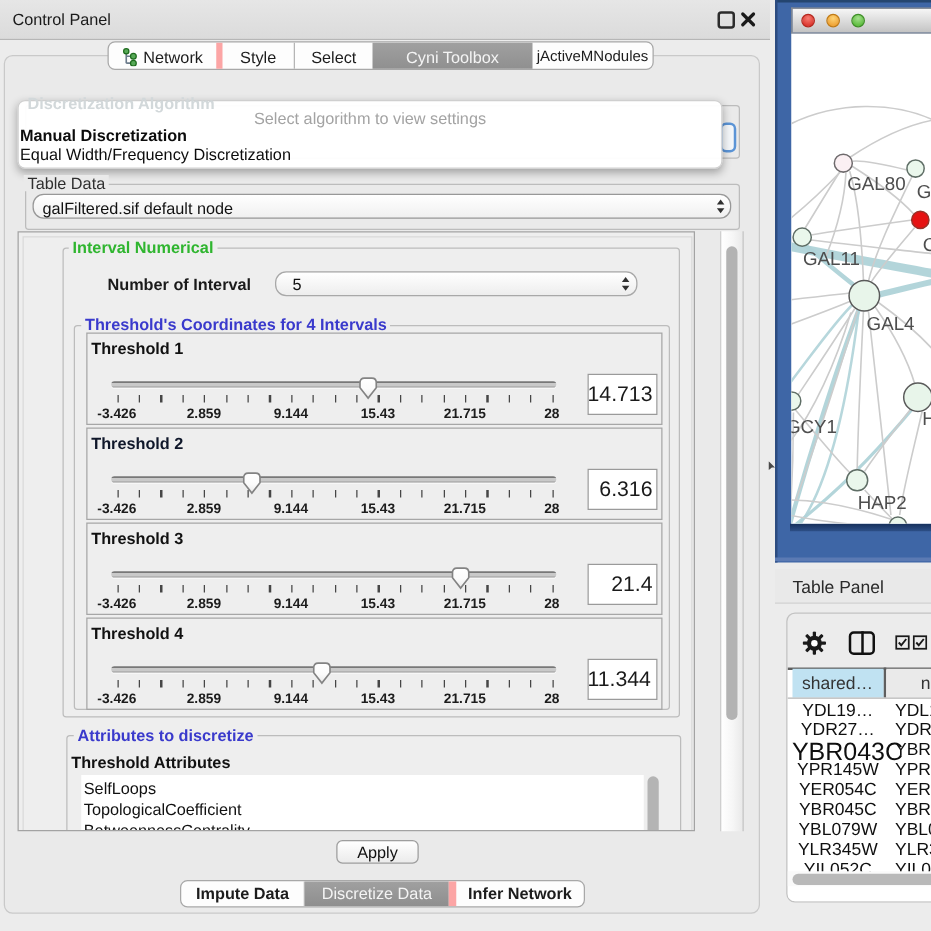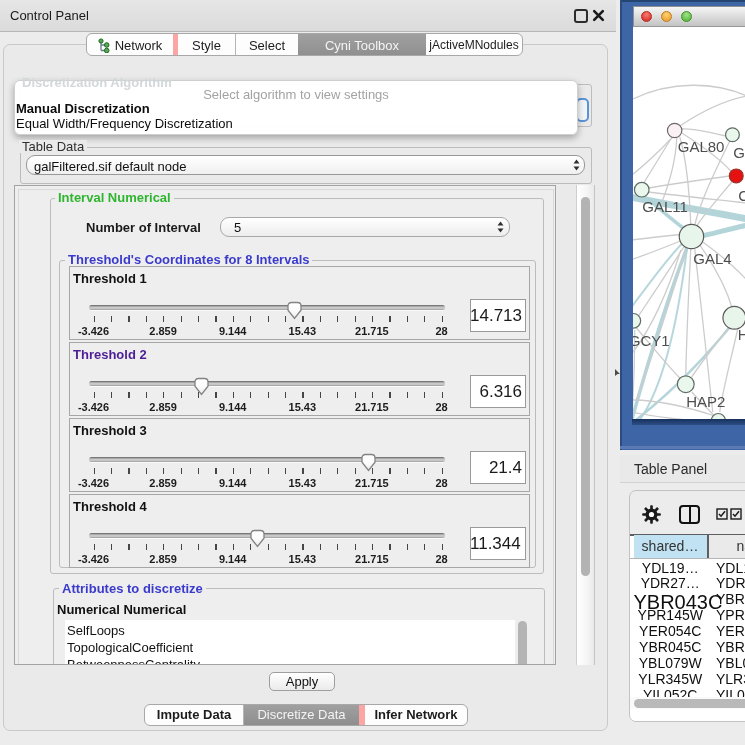--- a/index.html
+++ b/index.html
@@ -50,21 +50,21 @@
 <div style="position:absolute;left:35.5px;top:12.0px;width:492px;height:374px;border:1px solid #bcbcbc;border-radius:3px;"></div>
 <div style="position:absolute;left:40.5px;top:5.0px;font-size:13px;font-weight:bold;color:#2fb52f;background:#eeeeee;padding:0 3px;line-height:13px;">Interval Numerical</div>
 <div style="position:absolute;left:71.5px;top:34.0px;font-size:13px;font-weight:bold;color:#1a1a1a;">Number of Interval</div>
 <div style="position:absolute;left:205.5px;top:30.5px;width:290px;height:20px;background:linear-gradient(#ffffff,#ededed);border:1px solid #a8a8a8;border-radius:9px;box-sizing:border-box;"></div>
 <div style="position:absolute;left:219.5px;top:34.0px;font-size:13px;color:#111;">5</div>
 <svg style="position:absolute;left:482.5px;top:34.5px;" width="7" height="12">
       <path d="M3.5 0.5 L6.5 4.5 L0.5 4.5 Z" fill="#2f2f2f"></path>
       <path d="M3.5 11.5 L6.5 7.5 L0.5 7.5 Z" fill="#2f2f2f"></path>
     </svg>
 <div style="position:absolute;left:44.5px;top:74.0px;width:475px;height:306px;border:1px solid #bcbcbc;border-radius:3px;"></div>
-<div style="position:absolute;left:50.5px;top:67.0px;font-size:13px;font-weight:bold;color:#3a3acc;background:#eeeeee;padding:0 3px;line-height:13px;">Threshold's Coordinates for 8 Intervals</div>
+<div style="position:absolute;left:50.5px;top:67.0px;font-size:13px;font-weight:bold;color:#3a3acc;background:#eeeeee;padding:0 3px;line-height:13px;">Threshold's Coordinates for 4 Intervals</div>
 <div style="position:absolute;left:54.5px;top:80.0px;width:459px;height:72px;border:1px solid #a6a6a6;"></div>
 <div style="position:absolute;left:58.5px;top:85.0px;font-size:13px;font-weight:bold;color:#111;">Threshold 1</div>
 <div style="position:absolute;left:74.5px;top:118.5px;width:356px;height:5px;background:linear-gradient(#787878 0%,#787878 22%,#c9c9c9 35%,#c9c9c9 68%,#9b9b9b 100%);border-radius:2.5px;box-shadow:0 1px 0 #fafafa;"></div>
 <div style="position:absolute;left:79.0px;top:130.0px;width:1.4px;height:5.5px;background:#464646;"></div>
 <div style="position:absolute;left:96.4px;top:130.0px;width:1.4px;height:5.5px;background:#464646;"></div>
 <div style="position:absolute;left:113.8px;top:130.0px;width:1.4px;height:5.5px;background:#464646;"></div>
 <div style="position:absolute;left:131.2px;top:130.0px;width:1.4px;height:5.5px;background:#464646;"></div>
 <div style="position:absolute;left:148.6px;top:130.0px;width:1.4px;height:5.5px;background:#464646;"></div>
 <div style="position:absolute;left:166.0px;top:130.0px;width:1.4px;height:5.5px;background:#464646;"></div>
 <div style="position:absolute;left:183.4px;top:130.0px;width:1.4px;height:5.5px;background:#464646;"></div>
@@ -94,21 +94,21 @@
           <stop offset="0" stop-color="#ffffff"></stop>
           <stop offset="0.55" stop-color="#fbfbfb"></stop>
           <stop offset="1" stop-color="#e9e9e9"></stop>
         </linearGradient>
       </defs>
       <path d="M2 5 Q2 1.5 5.5 1.5 L11.5 1.5 Q15 1.5 15 5 L15 9.2 L8.5 17.5 L2 9.2 Z" fill="url(#g266)" stroke="#838383" stroke-width="1.3"></path>
     </svg>
 <div style="position:absolute;left:455.5px;top:112.5px;width:56px;height:33px;background:#fff;border:1px solid #9a9a9a;box-sizing:border-box;"></div>
 <div style="position:absolute;left:455.5px;top:112.5px;width:52px;height:33px;line-height:33px;text-align:right;font-size:17px;color:#1a1a1a;">14.713</div>
 <div style="position:absolute;left:54.5px;top:156.0px;width:459px;height:72px;border:1px solid #a6a6a6;"></div>
-<div style="position:absolute;left:58.5px;top:161.0px;font-size:13px;font-weight:bold;color:#4c1d95;">Threshold 2</div>
+<div style="position:absolute;left:58.5px;top:161.0px;font-size:13px;font-weight:bold;color:#0f172a;">Threshold 2</div>
 <div style="position:absolute;left:74.5px;top:194.5px;width:356px;height:5px;background:linear-gradient(#787878 0%,#787878 22%,#c9c9c9 35%,#c9c9c9 68%,#9b9b9b 100%);border-radius:2.5px;box-shadow:0 1px 0 #fafafa;"></div>
 <div style="position:absolute;left:79.0px;top:206.0px;width:1.4px;height:5.5px;background:#464646;"></div>
 <div style="position:absolute;left:96.4px;top:206.0px;width:1.4px;height:5.5px;background:#464646;"></div>
 <div style="position:absolute;left:113.8px;top:206.0px;width:1.4px;height:5.5px;background:#464646;"></div>
 <div style="position:absolute;left:131.2px;top:206.0px;width:1.4px;height:5.5px;background:#464646;"></div>
 <div style="position:absolute;left:148.6px;top:206.0px;width:1.4px;height:5.5px;background:#464646;"></div>
 <div style="position:absolute;left:166.0px;top:206.0px;width:1.4px;height:5.5px;background:#464646;"></div>
 <div style="position:absolute;left:183.4px;top:206.0px;width:1.4px;height:5.5px;background:#464646;"></div>
 <div style="position:absolute;left:200.8px;top:206.0px;width:1.4px;height:5.5px;background:#464646;"></div>
 <div style="position:absolute;left:218.2px;top:206.0px;width:1.4px;height:5.5px;background:#464646;"></div>
@@ -221,21 +221,21 @@
           <stop offset="0.55" stop-color="#fbfbfb"></stop>
           <stop offset="1" stop-color="#e9e9e9"></stop>
         </linearGradient>
       </defs>
       <path d="M2 5 Q2 1.5 5.5 1.5 L11.5 1.5 Q15 1.5 15 5 L15 9.2 L8.5 17.5 L2 9.2 Z" fill="url(#g494)" stroke="#838383" stroke-width="1.3"></path>
     </svg>
 <div style="position:absolute;left:455.5px;top:340.5px;width:56px;height:33px;background:#fff;border:1px solid #9a9a9a;box-sizing:border-box;"></div>
 <div style="position:absolute;left:455.5px;top:340.5px;width:52px;height:33px;line-height:33px;text-align:left;font-size:17px;color:#1a1a1a;">11.344</div>
 <div style="position:absolute;left:38.5px;top:402.0px;width:490px;height:120px;border:1px solid #bcbcbc;border-radius:3px;"></div>
 <div style="position:absolute;left:44.5px;top:395.5px;font-size:13px;font-weight:bold;color:#3a3acc;background:#eeeeee;padding:0 3px;line-height:13px;">Attributes to discretize</div>
-<div style="position:absolute;left:42.5px;top:415.5px;font-size:13px;font-weight:bold;color:#111;">Numerical Numerical</div>
+<div style="position:absolute;left:42.5px;top:415.5px;font-size:13px;font-weight:bold;color:#111;">Threshold Attributes</div>
 <div style="position:absolute;left:50.5px;top:433.5px;width:450px;height:60px;background:#ffffff;"></div>
 <div style="position:absolute;left:52.5px;top:435.5px;width:440px;font-size:13px;color:#111;line-height:17.4px;background:#fff;">SelfLoops<br>TopologicalCoefficient<br>BetweennessCentrality</div>
 <div style="position:absolute;left:503.0px;top:435.0px;width:9px;height:60px;background:#b4b4b4;border-radius:5px;"></div>
 </div>
 <div class="abs" style="left:576px;top:185px;width:19px;height:480px;background:linear-gradient(90deg,#ffffff,#f6f6f6 55%,#e9e9e9);border-left:1px solid #cfcfcf;border-right:1px solid #c4c4c4;box-sizing:border-box;"></div>
 <div class="abs" style="left:581px;top:197px;width:9px;height:379px;background:#b3b3b3;border-radius:5px;"></div>
 <div class="abs" style="left:269px;top:672px;width:66px;height:19px;background:linear-gradient(#ffffff,#ebebeb);border:1px solid #9e9e9e;border-radius:5px;box-sizing:border-box;text-align:center;line-height:17px;font-size:13px;color:#111;">Apply</div>
 <div class="abs tabbar" style="left:144px;top:704px;width:324px;height:22px;background:#fdfdfd;border:1px solid #a8a8a8;border-radius:6px;box-sizing:border-box;white-space:nowrap;overflow:hidden;">
 <span class="seg" style="width:99px;height:20px;line-height:20px;font-weight:bold;border-right:1px solid #b5b5b5;box-sizing:border-box;">Impute Data</span>
 <span class="seg" style="width:115px;height:20px;line-height:20px;background:linear-gradient(#a0a0a0,#8e8e8e);color:#f4f4f4;box-sizing:border-box;">Discretize Data</span>

